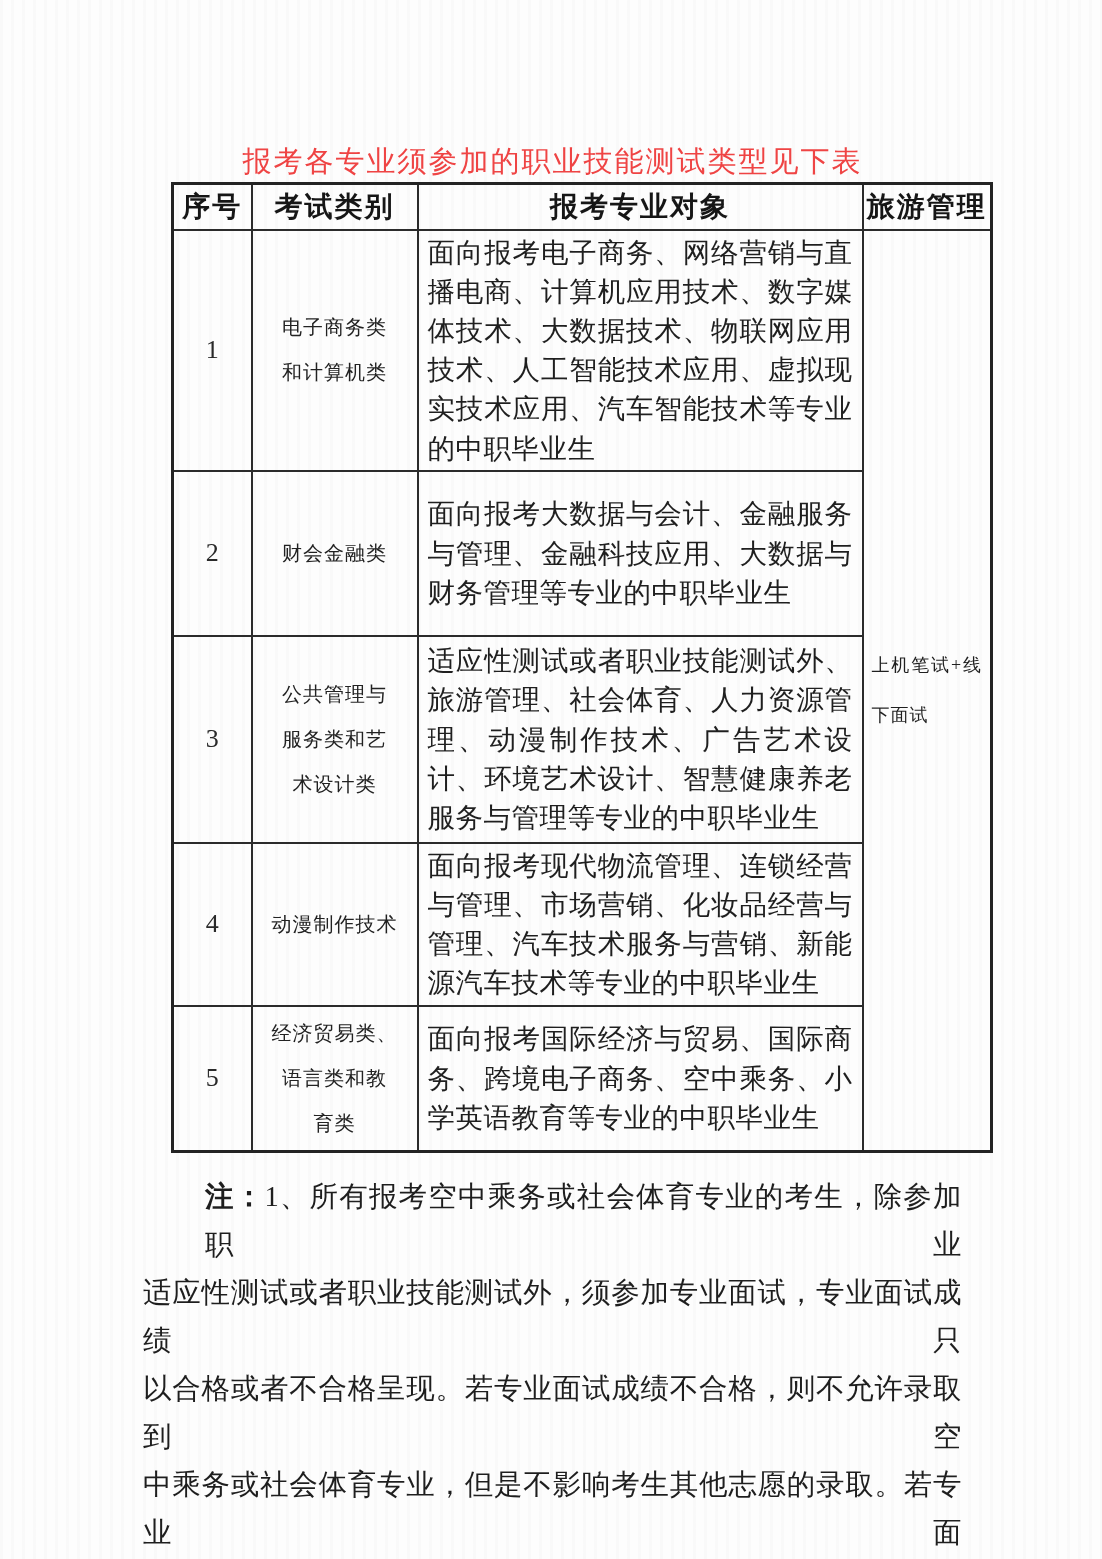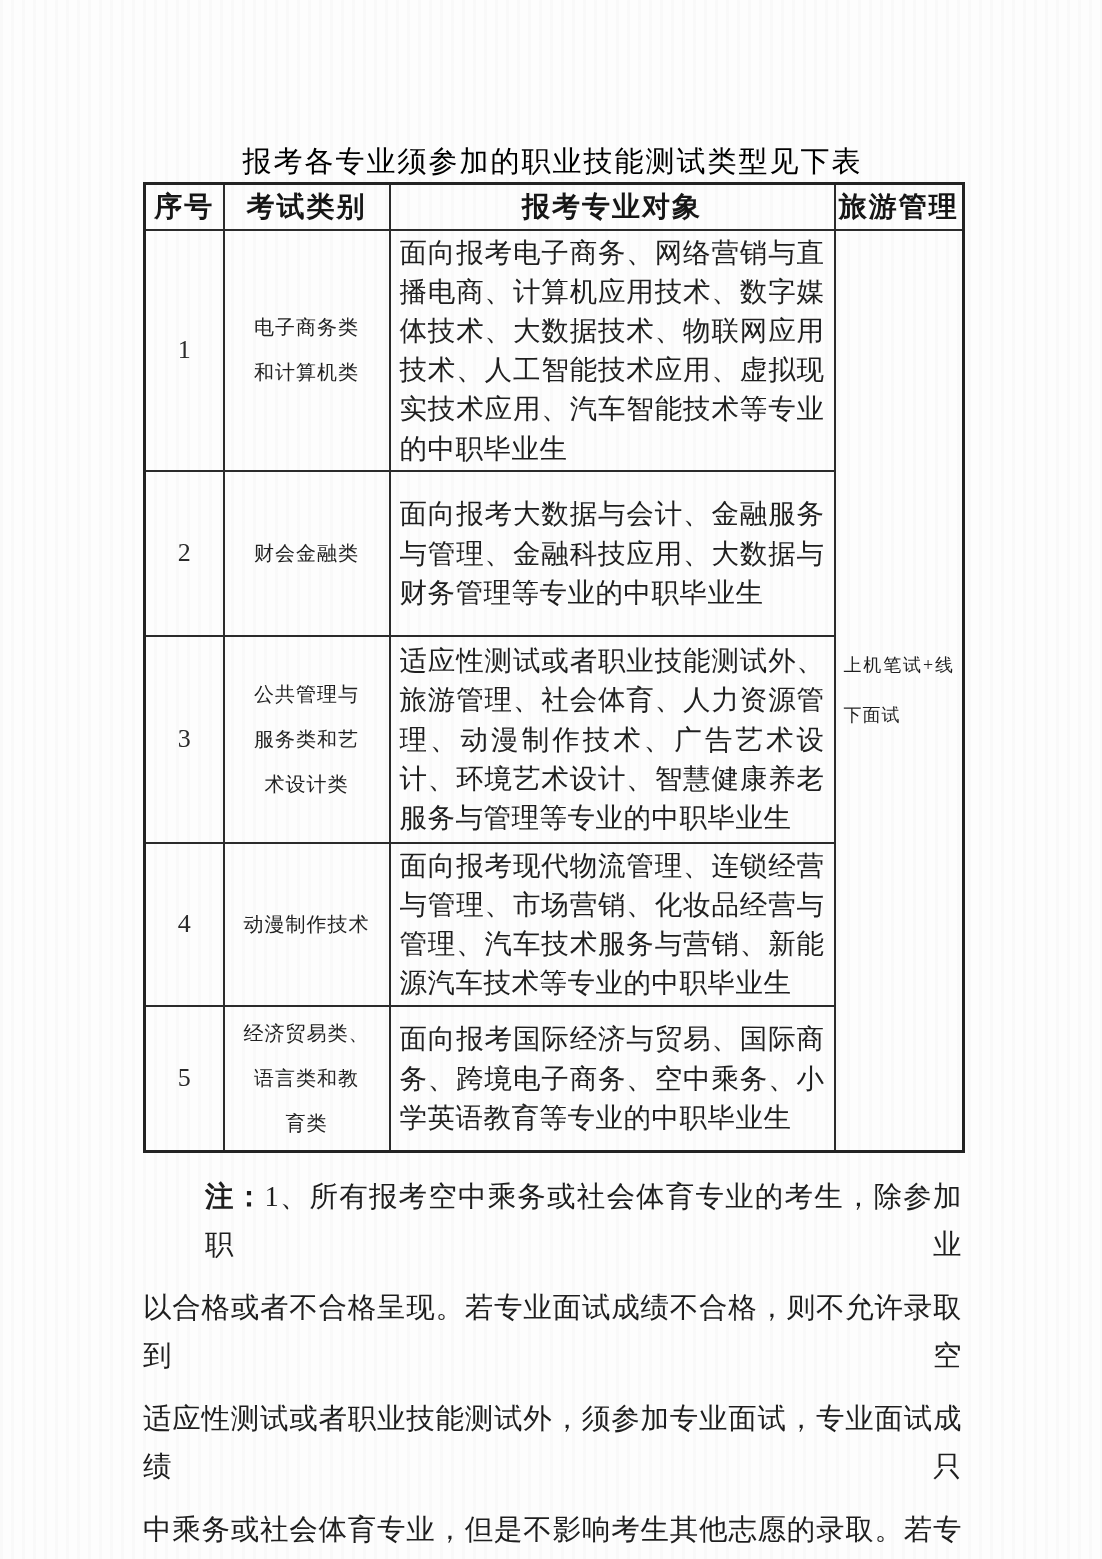--- a/index.html
+++ b/index.html
@@ -24,27 +24,28 @@
     width: 819px;
   }
   .doc-title {
     margin-top: 140px;
     height: 42px;
     line-height: 42px;
     text-align: center;
     font-size: 29px;
     font-weight: normal;
     letter-spacing: 2px;
-    color: #000000;
+    color: #ef4444;
   }
   table.exam-table {
     border-collapse: collapse;
     table-layout: fixed;
     width: 819px;
     border: 3px solid #232323;
+    margin-left: 28px;
   }
   table.exam-table th,
   table.exam-table td {
     border: 2px solid #2b2b2b;
     vertical-align: middle;
     overflow: hidden;
   }
   col.c-no    { width: 79px; }
   col.c-cat   { width: 166px; }
   col.c-maj   { width: 445px; }
@@ -101,21 +102,20 @@
     width: 819px;
   }
   .note-line {
     font-size: 28.5px;
     line-height: 48px;
     text-align: justify;
     text-align-last: justify;
     text-justify: inter-ideograph;
     letter-spacing: 0.5px;
     color: #1e1e1e;
-    margin-top: 15px;
   }
   .note-line.first { padding-left: 62px; }
   .note-label { font-weight: bold; }
 </style>
 </head>
 <body>
 
 <div class="content">
 
   <h1 class="doc-title">报考各专业须参加的职业技能测试类型见下表</h1>
@@ -165,19 +165,19 @@
 育类</td>
       <td class="cell-majors">面向报考国际经济与贸易、国际商务、跨境电子商务、空中乘务、小学英语教育等专业的中职毕业生</td>
     </tr>
   </tbody>
     </table>
 
   <div class="note">
     <div class="note-line first">
       <span class="note-label">注：</span><span>1、所有报考空中乘务或社会体育专业的考生，除参加职业</span>
     </div>
+    <div class="note-line">适应性测试或者职业技能测试外，须参加专业面试，专业面试成绩只</div>
     <div class="note-line">以合格或者不合格呈现。若专业面试成绩不合格，则不允许录取到空</div>
-    <div class="note-line">适应性测试或者职业技能测试外，须参加专业面试，专业面试成绩只</div>
     <div class="note-line">中乘务或社会体育专业，但是不影响考生其他志愿的录取。若专业面</div>
 
   </div>
 
 </div>
 
 </body></html>

